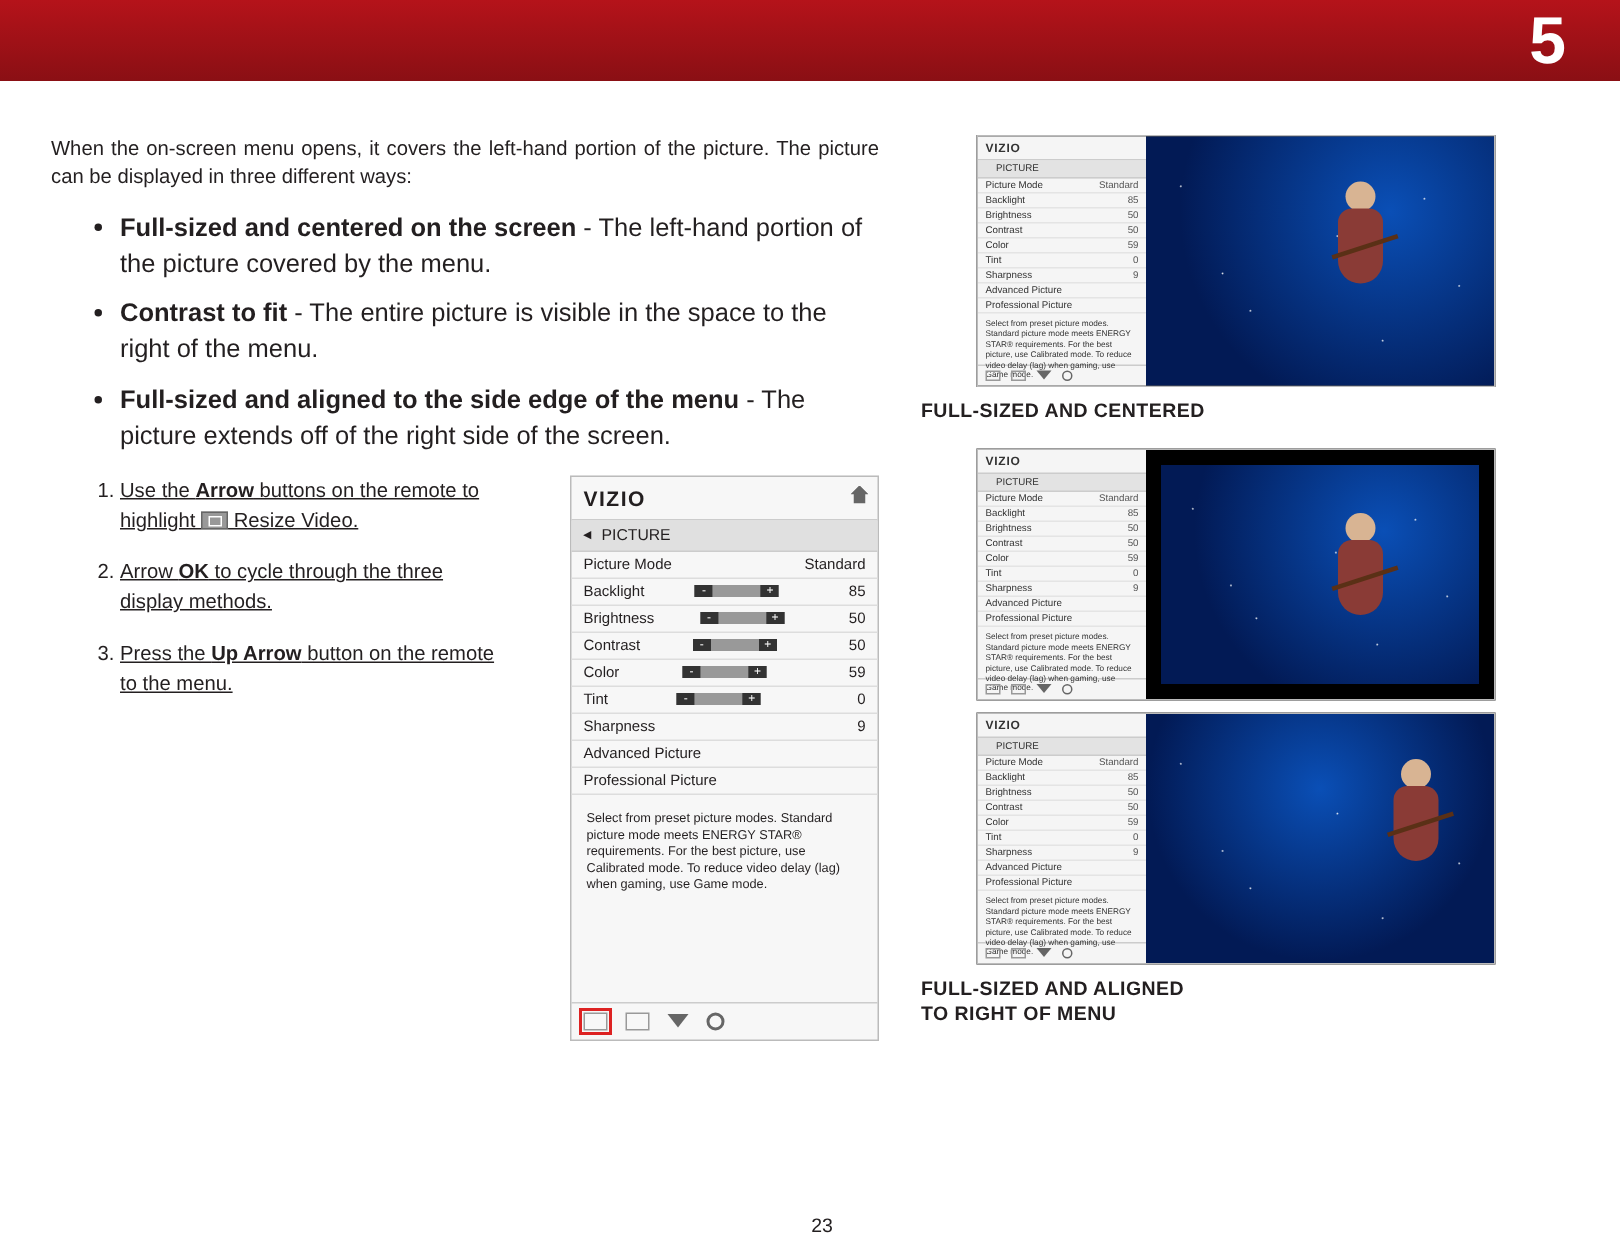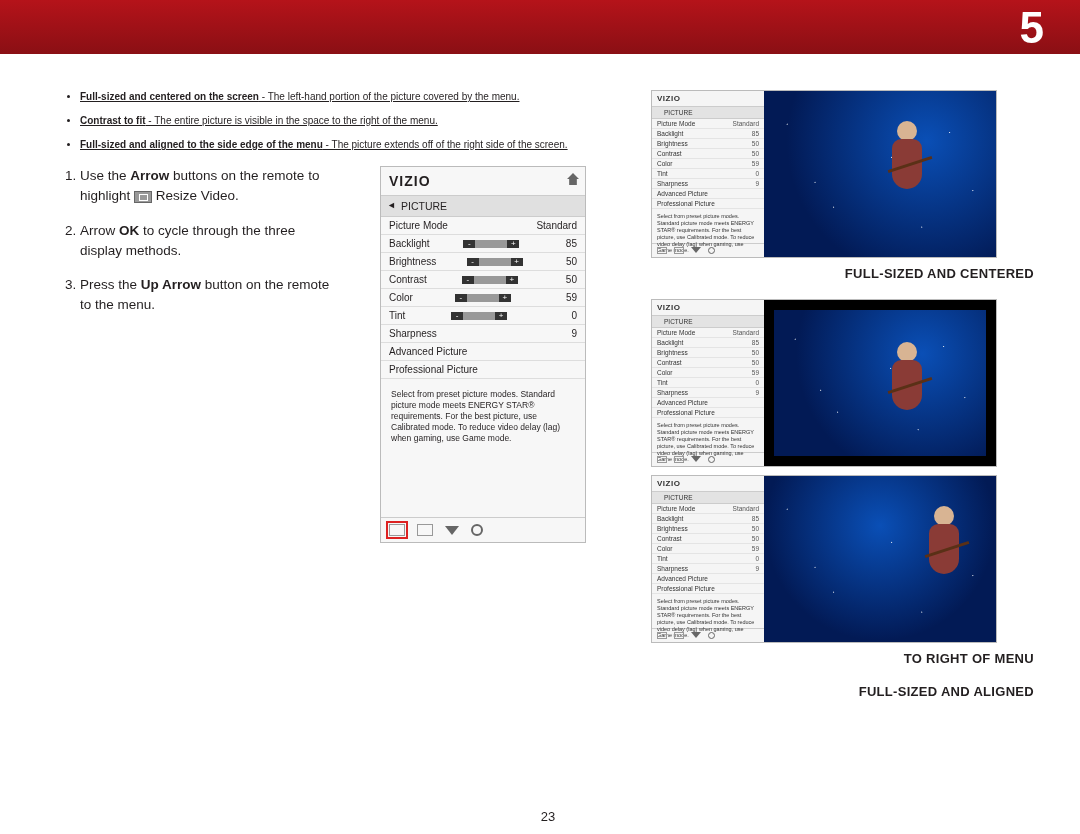--- a/index.html
+++ b/index.html
@@ -3,23 +3,23 @@
 <meta charset="utf-8">
 <style>
   * { box-sizing: border-box; }
   body { margin:0; font-family: Helvetica, Arial, sans-serif; background:#fff; width:1080px; height:834px; position:relative; color:#231f20; }
   .redbar { height:54px; background:linear-gradient(#b5131a,#8a0f14); color:#fff; text-align:right; padding:2px 36px; font-size:44px; font-weight:bold; line-height:52px;}
   .page { padding:36px 34px 0 34px; display:flex; }
   .left-col { width:580px; padding-right:28px; }
   .right-col { width:420px; }
   h2.heading { margin:0 0 16px 0; font-size:18px; letter-spacing:.5px; font-weight:800; }
   p.intro { font-size:13.5px; margin:0 0 12px 0; line-height:1.4; text-align:justify;}
-  ul.bullets { margin:0 0 14px 0; padding-left:46px; font-size:10px; line-height:1.4;text-decoration:underline;}
+  ul.bullets { margin:0 0 14px 0; padding-left:46px; font-size:17px; line-height:1.4;}
   ul.bullets li { margin-bottom:10px;}
-  ol.steps { margin:0; padding-left:46px; font-size:13.5px; line-height:1.5;}
+  ol.steps { margin:0; padding-left:46px; font-size:13.5px; line-height:1.5;text-decoration:underline;}
   ol.steps li { margin-bottom:14px; width:254px;}
   .bold { font-weight:700;}
   .inline-icon { display:inline-block; width:18px; height:12px; border:1px solid #666; background:#999; vertical-align:middle; position:relative;}
   .inline-icon:after{content:""; position:absolute; left:4px; top:2px; width:7px; height:5px; border:1px solid #fff;}
   .row-lower { display:flex; margin-top:4px;}
   .menu-panel { margin-left:auto; width:206px; border:1px solid #bbb; background:#f7f7f7; font-size:10px;}
   .menu-header { padding:6px 8px; position:relative; border-bottom:1px solid #ccc;}
   .menu-header .brand { font-weight:700; font-size:14px; letter-spacing:1px;}
   .home-icon { position:absolute; right:6px; top:6px; width:12px; height:12px; background:#666; clip-path:polygon(50% 0,100% 50%,82% 50%,82% 100%,18% 100%,18% 50%,0 50%);}
   .sub-head { padding:4px 8px 4px 20px; background:#e0e0e0; border-bottom:1px solid #ccc; font-size:10.5px; position:relative;}
@@ -54,33 +54,34 @@
   .violinist .violin{position:absolute;width:46px;height:3px;background:#5a3016;top:42px;left:2px;transform:rotate(-18deg);}
   .spray{position:absolute;inset:0;background:
     radial-gradient(1px 1px at 10% 20%,#fff,transparent),
     radial-gradient(1px 1px at 30% 70%,#fff,transparent),
     radial-gradient(1px 1px at 55% 40%,#fff,transparent),
     radial-gradient(1px 1px at 80% 25%,#fff,transparent),
     radial-gradient(1px 1px at 68% 82%,#fff,transparent),
     radial-gradient(1px 1px at 22% 55%,#fff,transparent),
     radial-gradient(1px 1px at 90% 60%,#fff,transparent);
     opacity:.9;}
-  .cap { text-align:right; font-weight:800; font-size:13px; letter-spacing:.3px; margin-bottom:18px;}
+  .cap { text-align:left; font-weight:800; font-size:13px; letter-spacing:.3px; margin-bottom:18px;}
   .pagenum { position:absolute; bottom:10px; left:16px; right:0; text-align:center; font-size:13px;}
   .ex2 .scene .inner{position:absolute;inset:10px;background:radial-gradient(circle at 70% 30%,#0a4fb6,#021a55 70%);}
   .ex3 .scene{background:radial-gradient(circle at 50% 30%,#0a4fb6,#021a55 70%);}
   .ex3 .scene:after{content:"";position:absolute;right:-45px;top:0;bottom:0;width:45px;}
 </style>
 </head>
 <body>
 
 <div class="redbar"><span>5</span></div>
 
 <div class="page">
   <div class="left-col">
+    <p class="intro">When the on-screen menu opens, it covers the left-hand portion of the picture. The picture can be displayed in three different ways:</p>
     <ul class="bullets">
       <li><span class="bold">Full-sized and centered on the screen</span><span> - The left-hand portion of the picture covered by the menu.</span></li>
       <li><span class="bold">Contrast to fit</span><span> - The entire picture is visible in the space to the right of the menu.</span></li>
       <li><span class="bold">Full-sized and aligned to the side edge of the menu</span><span> - The picture extends off of the right side of the screen.</span></li>
     </ul>
 
     <div class="row-lower">
       <ol class="steps">
         <li>
           <span>Use the </span><span class="bold">Arrow</span><span> buttons on the remote to highlight </span><span class="inline-icon"></span><span> Resize Video.</span>
@@ -335,18 +336,18 @@
       </div>
       <div class="scene">
         <div class="spray"></div>
         <div class="violinist" style="right:12%;top:18%">
             <div class="head"></div>
             <div class="body"></div>
             <div class="violin"></div>
           </div>
       </div>
     </div>
+    <div class="cap" style="margin-bottom:2px">FULL-SIZED AND ALIGNED</div>
     <div class="cap">TO RIGHT OF MENU</div>
-    <div class="cap" style="margin-bottom:2px">FULL-SIZED AND ALIGNED</div>
   </div>
 </div>
 
 <div class="pagenum">23</div>
 
 </body></html>

